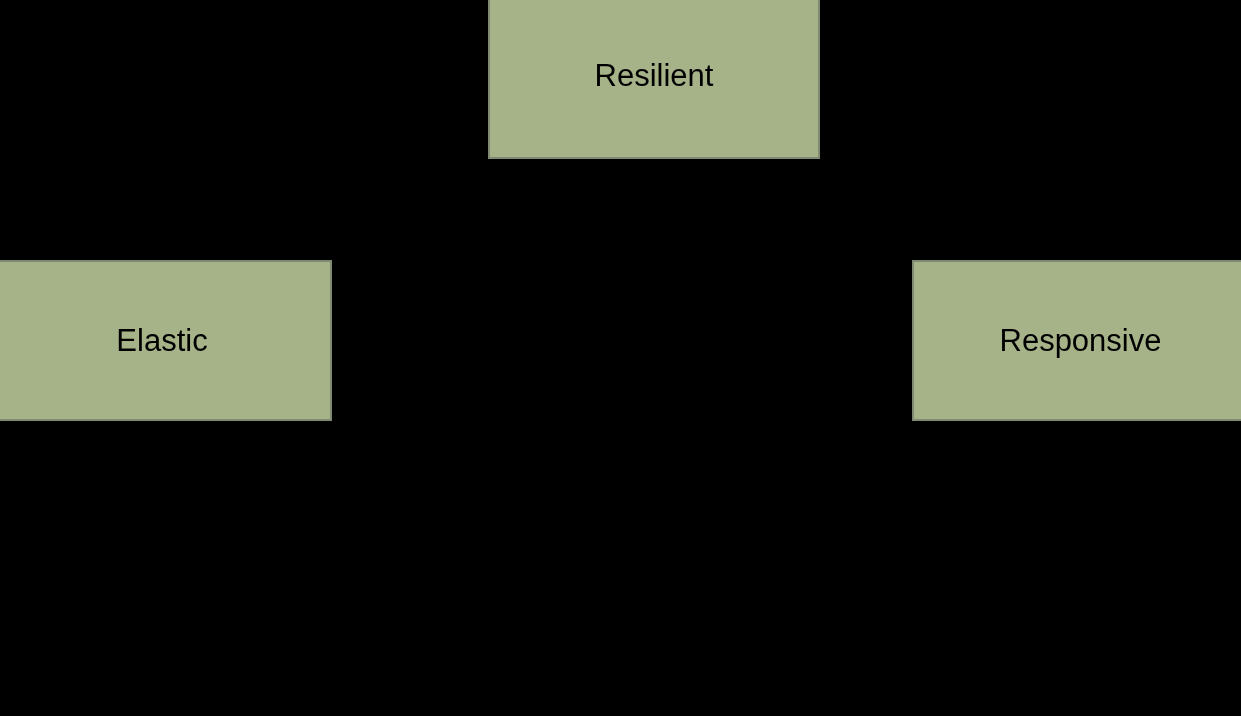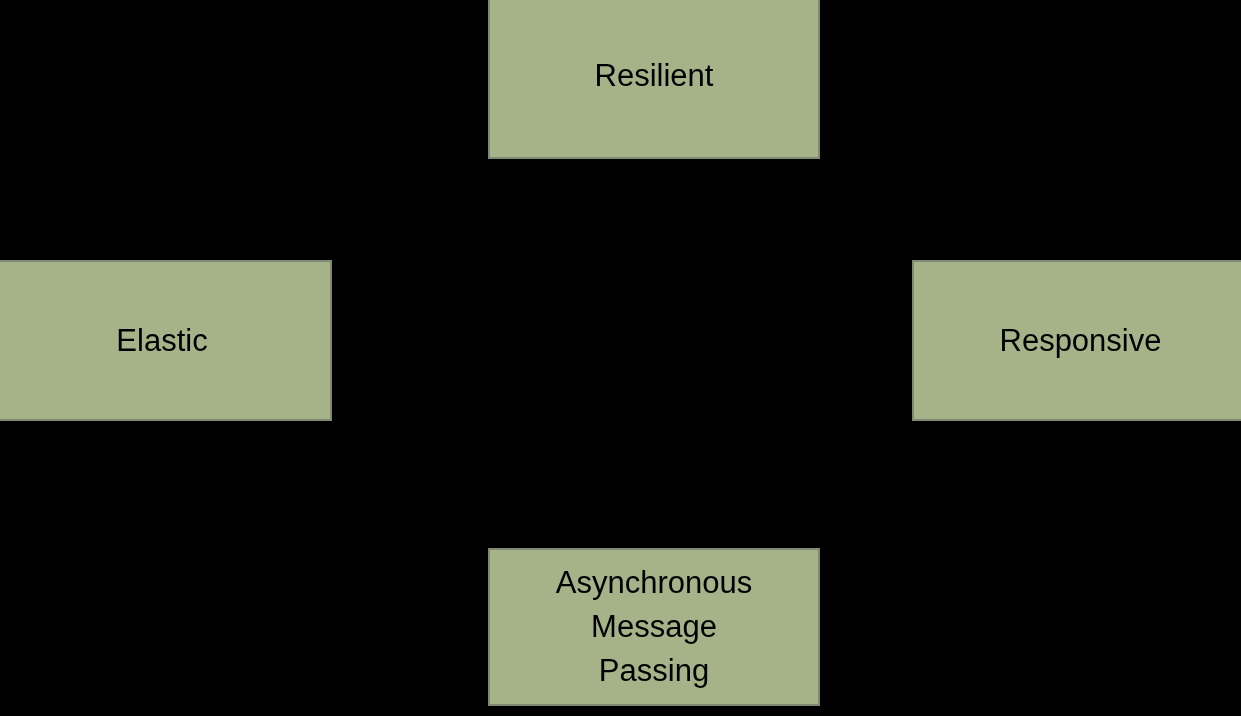--- a/index.html
+++ b/index.html
@@ -103,19 +103,14 @@
   </div>
 
   <div class="node" id="node-elastic">
     <span class="node-label">Elastic</span>
   </div>
 
   <div class="node" id="node-resilient">
     <span class="node-label">Responsive</span>
   </div>
 
-  <div class="node" id="node-async">
-    <span class="node-label">Asynchronous
-Message
-Passing</span>
-  </div>
 
 </div>
 
 </body></html>

